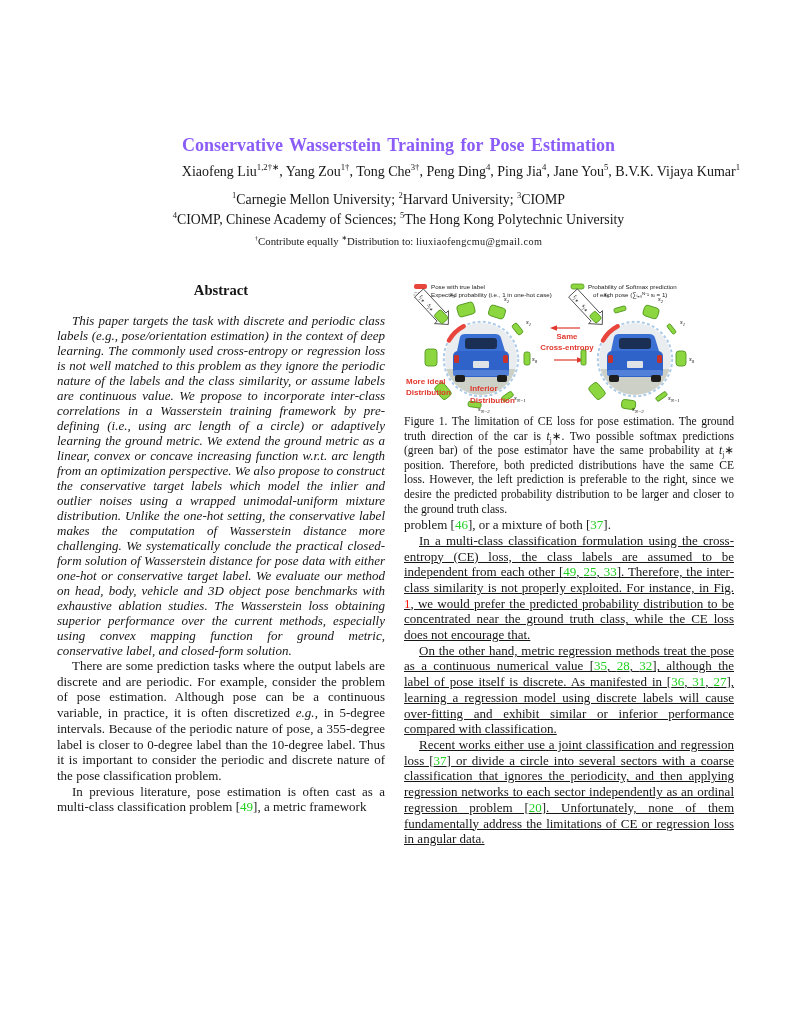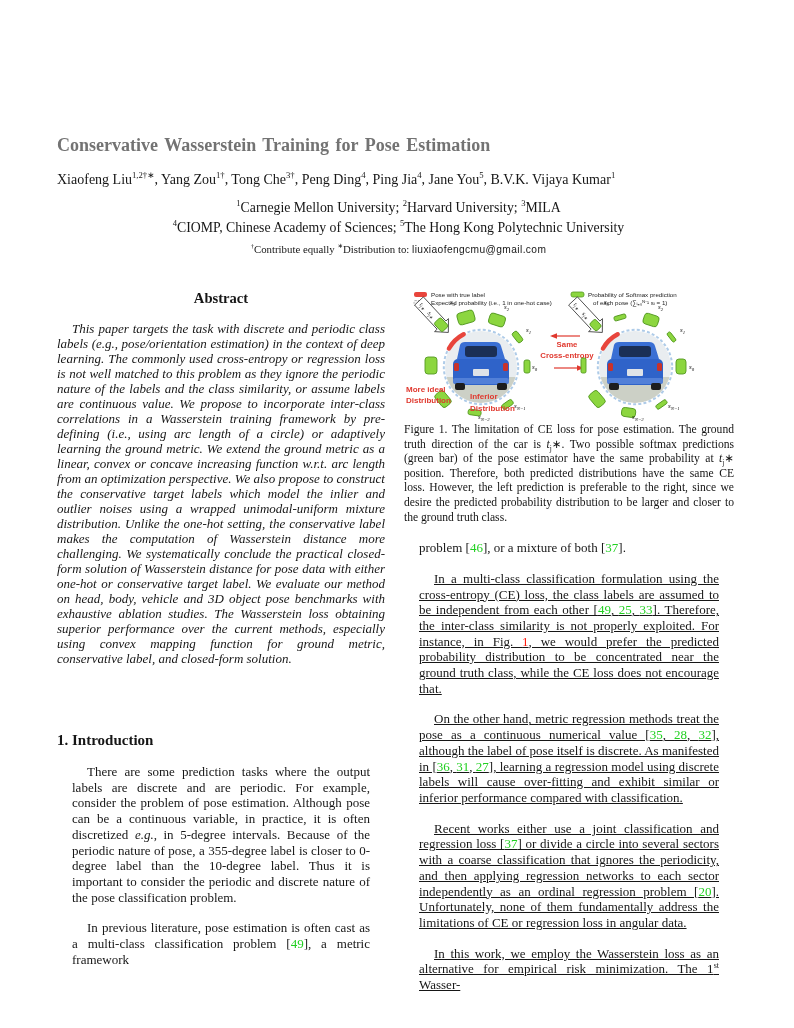--- a/index.html
+++ b/index.html
@@ -1,64 +1,63 @@
 <!DOCTYPE html>
 <html><head>
 <meta charset="utf-8">
 <style>
   html,body{margin:0;padding:0;background:#ffffff;}
   body{width:794px;height:1028px;position:relative;font-family:"Liberation Serif",serif;color:#161616;overflow:hidden;}
   .page{position:absolute;inset:0;background:#fff;box-sizing:border-box;padding:0 54px 0 57px;}
   
-  .title{margin:135px 0 0;text-align:left;font-size:18px;font-weight:bold;line-height:21px;word-spacing:2px;color:#737373;}
-  .authors{margin-top:16px;text-align:left;font-size:14px;line-height:16px;}
+  .title{margin:135px 0 0;text-align:center;font-size:18px;font-weight:bold;line-height:21px;word-spacing:2px;color:#8b5cf6;}
+  .authors{margin-top:8px;text-align:right;font-size:14px;line-height:16px;}
   .affil{text-align:center;font-size:13.8px;line-height:15px;}
   .affil1{margin-top:12px;}
   .affil2{margin-top:5px;}
   .footnote{margin-top:8px;text-align:center;font-size:10.8px;line-height:12px;}
   sup{font-size:62%;line-height:0;}
   sub,.seg-sub{font-size:62%;line-height:0;}
   .seg-i{font-style:italic;}
-  .seg-m{font-family:Liberation Sans, sans-serif;font-size:10.2px;letter-spacing:.4px;}
+  .seg-m{font-family:Liberation Serif, serif;font-size:10.2px;letter-spacing:.4px;}
   .seg-cite{color:#21d021;}
   .seg-figref{color:#ff1a0d;}
   
   .columns{margin-top:33px;display:flex;gap:19px;align-items:flex-start;}
   .col{box-sizing:border-box;}
   .col-left{width:328px;}
   .col-right{width:330px;}
   .abstract-h{margin:1px 0 14px;text-align:center;font-size:14.6px;font-weight:bold;}
   .abstract-body{font-style:italic;font-size:13px;line-height:15px;text-align:justify;text-indent:15px;margin:0;}
   .sec-h{margin:66px 0 13px;font-size:15px;font-weight:bold;}
-  p.body{margin:15px;font-size:13px;line-height:15.7px;text-align:justify;}
+  p.body{margin:0;font-size:13px;line-height:15.7px;text-align:justify;}
   p.indent{text-indent:15px;}
   
   figure{margin:0;padding:0;}
   .fig-svg{display:block;}
   figcaption{margin-top:2px;font-size:11.6px;line-height:14.6px;text-align:justify;color:#141414;}
   .rc-text{margin-top:19px;}
   .rc-follow{margin-top:0;text-decoration:underline;}
 </style>
 </head>
 <body>
 
 <div class="page">
 
   <h1 class="title">Conservative Wasserstein Training for Pose Estimation</h1>
   <div class="authors"><span>Xiaofeng Liu</span><sup class="seg-sup">1,2†∗</sup><span>,  Yang Zou</span><sup class="seg-sup">1†</sup><span>,  Tong Che</span><sup class="seg-sup">3†</sup><span>,  Peng Ding</span><sup class="seg-sup">4</sup><span>,  Ping Jia</span><sup class="seg-sup">4</sup><span>,  Jane You</span><sup class="seg-sup">5</sup><span>,  B.V.K. Vijaya Kumar</span><sup class="seg-sup">1</sup></div>
-  <div class="affil affil1"><sup class="seg-sup">1</sup><span>Carnegie Mellon University;    </span><sup class="seg-sup">2</sup><span>Harvard University;    </span><sup class="seg-sup">3</sup><span>MILA</span></div>
+  <div class="affil affil1"><sup class="seg-sup">1</sup><span>Carnegie Mellon University;    </span><sup class="seg-sup">2</sup><span>Harvard University;    </span><sup class="seg-sup">3</sup><span>CIOMP</span></div>
   <div class="affil affil2"><sup class="seg-sup">4</sup><span>CIOMP, Chinese Academy of Sciences;  </span><sup class="seg-sup">5</sup><span>The Hong Kong Polytechnic University</span></div>
   <div class="footnote"><sup class="seg-sup">†</sup><span>Contribute equally   </span><sup class="seg-sup">∗</sup><span>Distribution to: </span><span class="seg-m">liuxiaofengcmu@gmail.com</span></div>
 
   <div class="columns">
 
     <div class="col col-left">
       <h2 class="abstract-h">Abstract</h2>
       <p class="abstract-body">This paper targets the task with discrete and periodic class labels (e.g., pose/orientation estimation) in the context of deep learning. The commonly used cross-entropy or regression loss is not well matched to this problem as they ignore the periodic nature of the labels and the class similarity, or assume labels are continuous value. We propose to incorporate inter-class correlations in a Wasserstein training framework by pre-defining (i.e., using arc length of a circle) or adaptively learning the ground metric. We extend the ground metric as a linear, convex or concave increasing function w.r.t. arc length from an optimization perspective. We also propose to construct the conservative target labels which model the inlier and outlier noises using a wrapped unimodal-uniform mixture distribution. Unlike the one-hot setting, the conservative label makes the computation of Wasserstein distance more challenging. We systematically conclude the practical closed-form solution of Wasserstein distance for pose data with either one-hot or conservative target label. We evaluate our method on head, body, vehicle and 3D object pose benchmarks with exhaustive ablation studies. The Wasserstein loss obtaining superior performance over the current methods, especially using convex mapping function for ground metric, conservative label, and closed-form solution.</p>
-      <h2 class="sec-h">1. Introduction</h2>
       <p class="body indent"><span>There are some prediction tasks where the output labels are discrete and are periodic. For example, consider the problem of pose estimation. Although pose can be a continuous variable, in practice, it is often discretized </span><span class="seg-i">e.g.</span><span>, in 5-degree intervals. Because of the periodic nature of pose, a 355-degree label is closer to 0-degree label than the 10-degree label. Thus it is important to consider the periodic and discrete nature of the pose classification problem.</span></p>
       <p class="body indent"><span>In previous literature, pose estimation is often cast as a multi-class classification problem [</span><span class="seg-cite">49</span><span>], a metric framework</span></p>
     </div>
 
     <div class="col col-right">
 
       <figure>
         <svg class="fig-svg" width="330" height="132" viewBox="0 0 330 132">
           <defs>
             <clipPath id="cclip" clipPathUnits="userSpaceOnUse">
@@ -170,16 +169,15 @@
             </g>
           </g>
         </svg>
         <figcaption><span>Figure 1. The limitation of CE loss for pose estimation. The ground truth direction of the car is </span><span class="seg-i">t</span><sub class="seg-sub">j</sub><span>∗. Two possible softmax predictions (green bar) of the pose estimator have the same probability at </span><span class="seg-i">t</span><sub class="seg-sub">j</sub><span>∗ position. Therefore, both predicted distributions have the same CE loss. However, the left prediction is preferable to the right, since we desire the predicted probability distribution to be larger and closer to the ground truth class.</span></figcaption>
       </figure>
 
       <p class="body rc-text"><span>problem [</span><span class="seg-cite">46</span><span>], or a mixture of both [</span><span class="seg-cite">37</span><span>].</span></p>
       <p class="body indent rc-follow"><span>In a multi-class classification formulation using the cross-entropy (CE) loss, the class labels are assumed to be independent from each other [</span><span class="seg-cite">49</span><span>, </span><span class="seg-cite">25</span><span>, </span><span class="seg-cite">33</span><span>]. Therefore, the inter-class similarity is not properly exploited. For instance, in Fig. </span><span class="seg-figref">1</span><span>, we would prefer the predicted probability distribution to be concentrated near the ground truth class, while the CE loss does not encourage that.</span></p>
       <p class="body indent rc-follow"><span>On the other hand, metric regression methods treat the pose as a continuous numerical value [</span><span class="seg-cite">35</span><span>, </span><span class="seg-cite">28</span><span>, </span><span class="seg-cite">32</span><span>], although the label of pose itself is discrete. As manifested in [</span><span class="seg-cite">36</span><span>, </span><span class="seg-cite">31</span><span>, </span><span class="seg-cite">27</span><span>], learning a regression model using discrete labels will cause over-fitting and exhibit similar or inferior performance compared with classification.</span></p>
       <p class="body indent rc-follow"><span>Recent works either use a joint classification and regression loss [</span><span class="seg-cite">37</span><span>] or divide a circle into several sectors with a coarse classification that ignores the periodicity, and then applying regression networks to each sector independently as an ordinal regression problem [</span><span class="seg-cite">20</span><span>]. Unfortunately, none of them fundamentally address the limitations of CE or regression loss in angular data.</span></p>
-      <p class="body indent rc-follow"><span>In this work, we employ the Wasserstein loss as an alternative for empirical risk minimization. The 1</span><sup class="seg-sup">st</sup><span> Wasser-</span></p>
     </div>
   </div>
 </div>
 
 </body></html>

